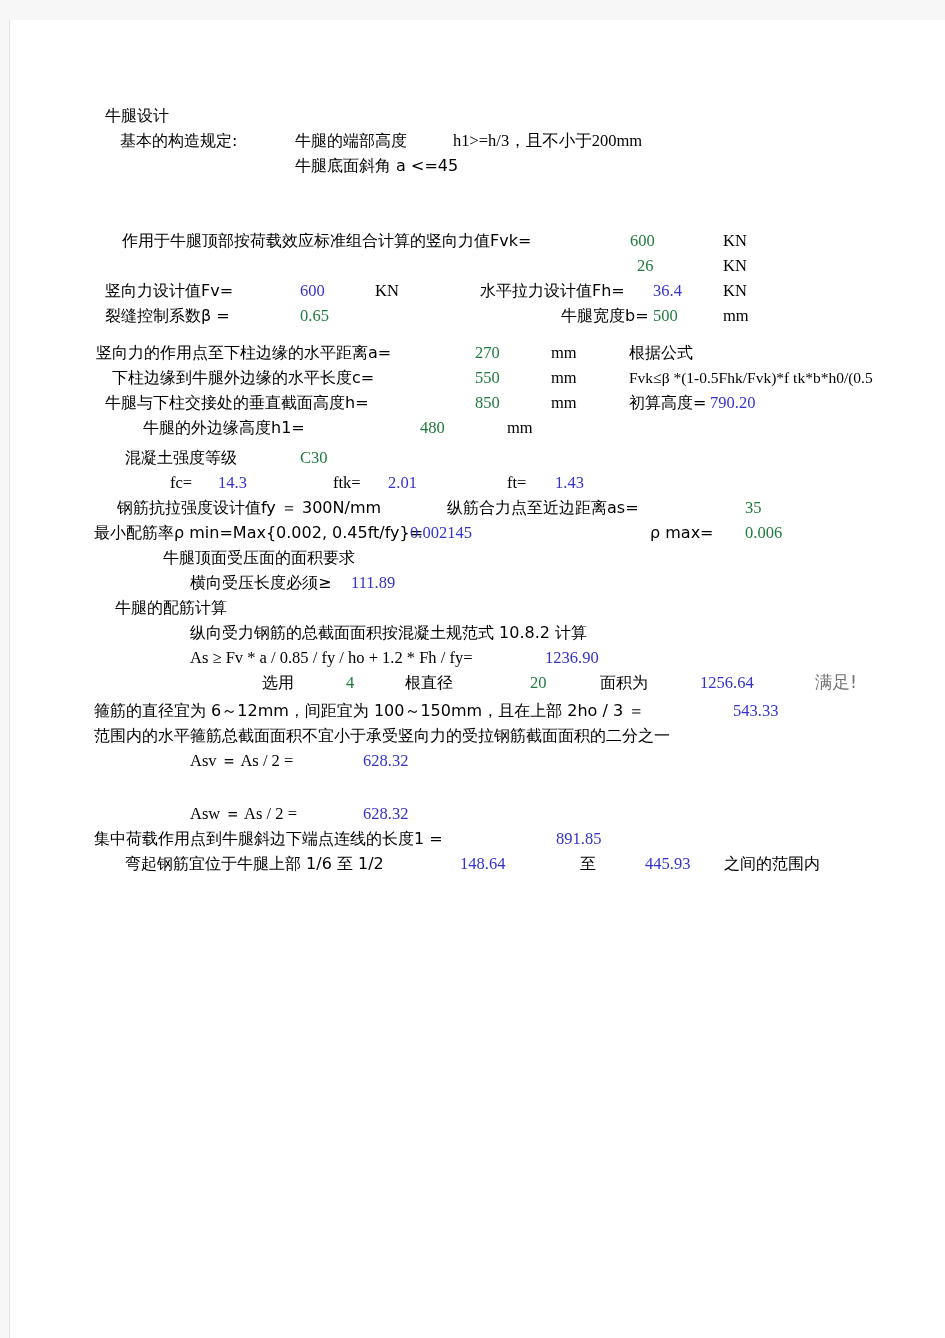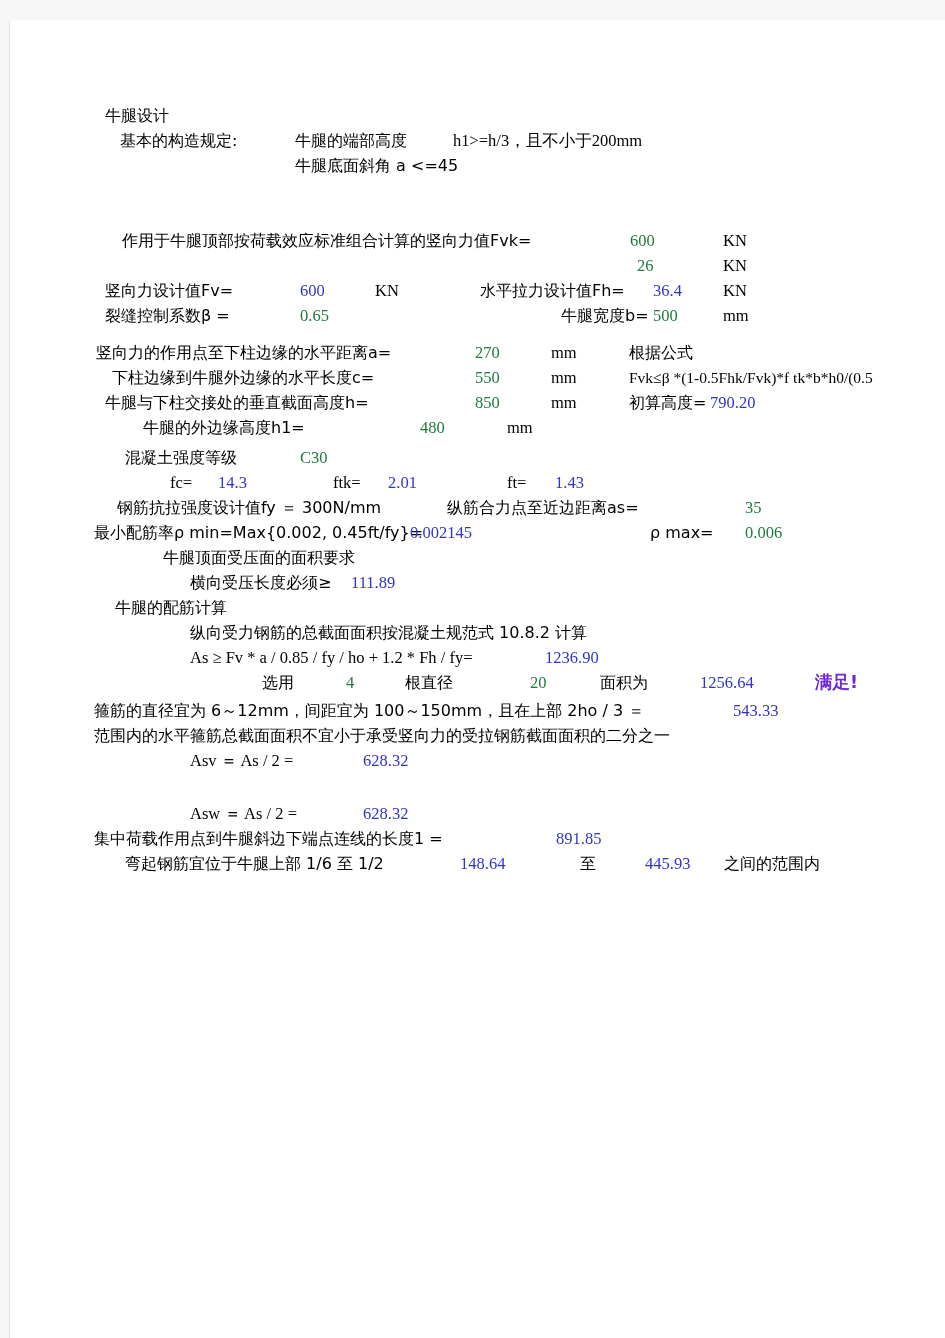--- a/index.html
+++ b/index.html
@@ -65,24 +65,24 @@
     color: #3333cc;
     font-family: "Liberation Serif", "DejaVu Serif", serif;
     font-size: 16.5px;
   }
   .txt-red {
     color: #ff6b6b;
     font-family: "DejaVu Sans", "Liberation Sans", sans-serif;
     font-size: 16px;
   }
   .txt-maroon {
-    color: #6d28d9;
+    color: #737373;
     font-family: "DejaVu Sans", "Liberation Sans", sans-serif;
     font-size: 17.5px;
-    font-weight: bold;
+    font-weight: normal;
   }
   .nowrapclip {
     overflow: hidden;
   }
 </style>
 </head>
 <body>
 
 <div class="page">
   <div class="sheet">

